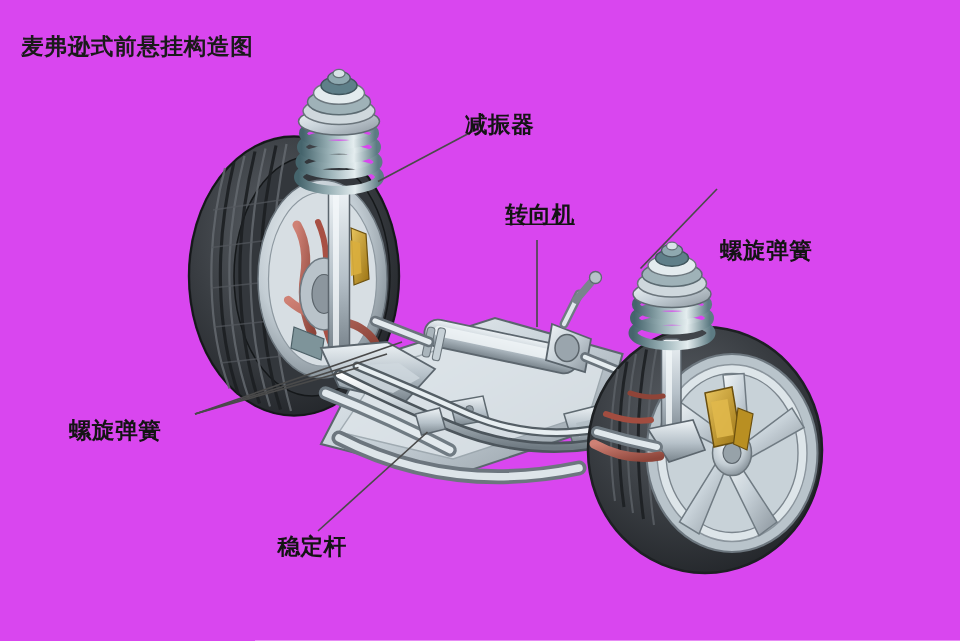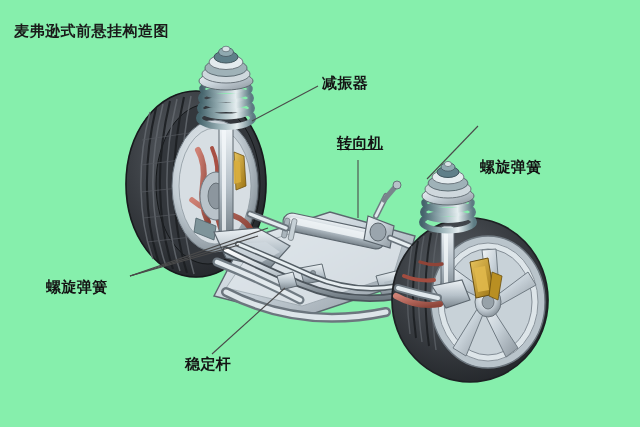--- a/index.html
+++ b/index.html
@@ -3,33 +3,33 @@
 <meta charset="utf-8">
 <title>麦弗逊式前悬挂构造图</title>
 <style>
   html,body{margin:0;padding:0;}
   body{
     width:640px;height:427px;
     background:#ffffff;
     font-family:"DejaVu Sans","Liberation Sans",sans-serif;
     overflow:hidden;position:relative;
   }
-  #stage{position:absolute;left:0;top:0;width:640px;height:427px;background:#86efac;}
+  #stage{position:absolute;left:0;top:0;width:640px;height:427px;background:#d946ef;}
   #figure{position:absolute;left:0;top:0;width:640px;height:427px;}
   .ttl{
     position:absolute;left:14px;top:22px;
     font-size:15px;font-weight:bold;color:#1a1a1a;
     letter-spacing:0.5px;white-space:nowrap;
   }
   .lbl{
     position:absolute;
     font-size:15px;font-weight:bold;color:#141414;
     white-space:nowrap;letter-spacing:0.4px;
   }
-  .lbl-damper{left:322px;top:74px;}
+  .lbl-damper{left:310px;top:74px;}
   .lbl-spring{left:480px;top:110px;margin-top:48px;}
   .lbl-steering{left:337px;top:134px;text-decoration:underline;}
   .lbl-link{left:46px;top:278px;}
   .lbl-stab{left:185px;top:355px;}
 </style>
 </head>
 <body>
 
 <div id="stage">
 

